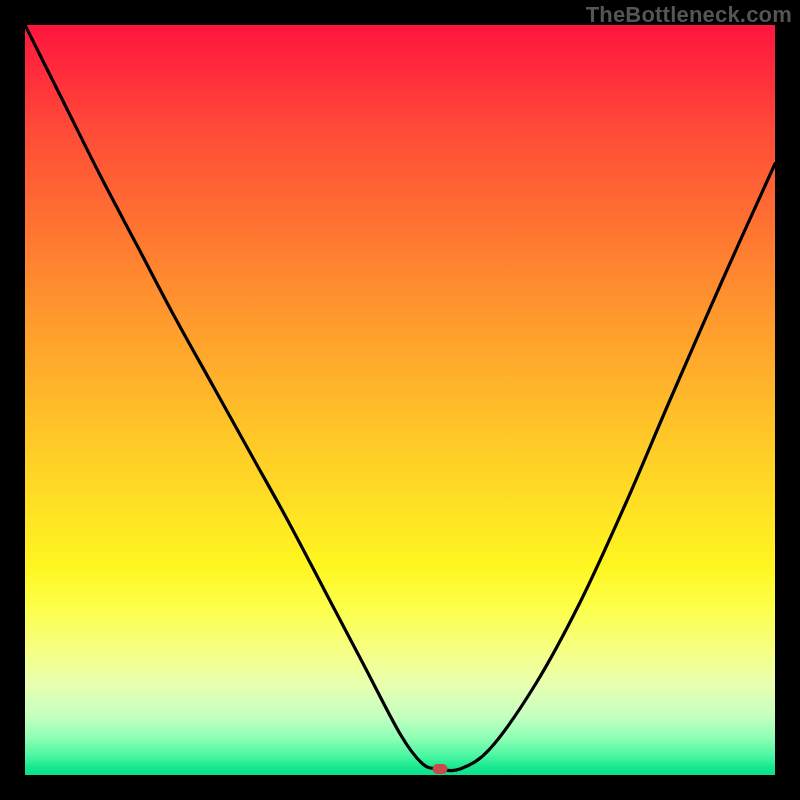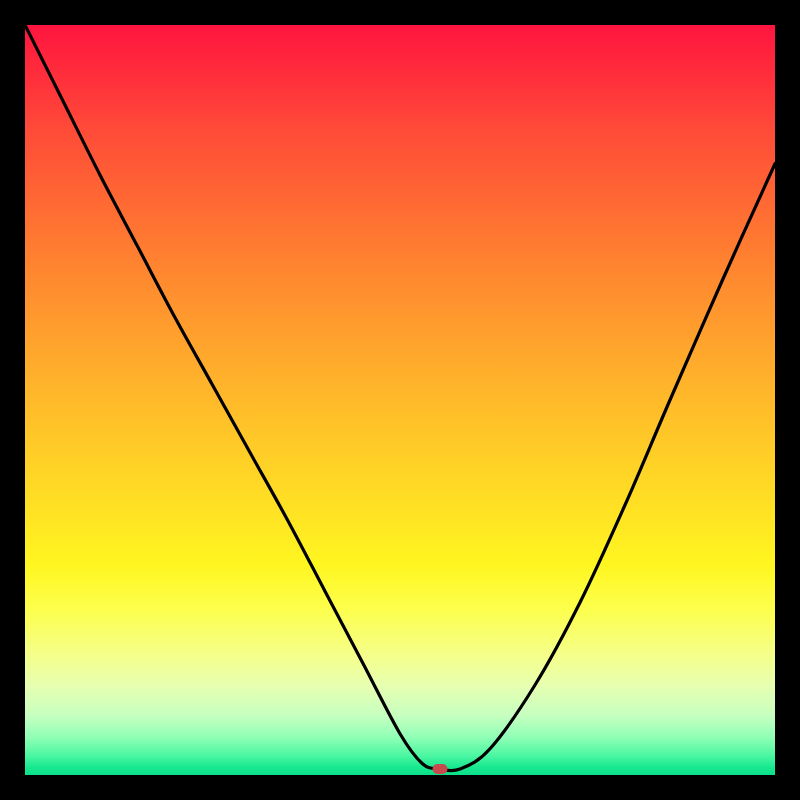--- a/index.html
+++ b/index.html
@@ -72,20 +72,21 @@
     border-radius: 5px;
     background: #c84a4d;
     transform: translate(-50%, -50%);
   }
 </style>
 </head>
 <body>
 
 <div class="frame">
 
+  <div class="watermark">TheBottleneck.com</div>
 
   <div class="plot" id="plot">
     <div class="gradient"></div>
 
     <svg class="curve" viewBox="0 0 750 750" preserveAspectRatio="none">
       <path id="curve-path" d="M 0.00 0.00 C 6.25 12.50, 25.00 50.00, 37.50 75.00 C 50.00 100.00, 62.50 125.62, 75.00 150.00 C 87.50 174.37, 100.00 197.50, 112.50 221.25 C 125.00 245.00, 137.50 269.38, 150.00 292.50 C 162.50 315.63, 175.00 337.50, 187.50 360.00 C 200.00 382.50, 212.50 405.00, 225.00 427.50 C 237.50 450.00, 250.00 471.87, 262.50 495.00 C 275.00 518.12, 287.50 542.50, 300.00 566.25 C 312.50 590.00, 325.00 613.75, 337.50 637.50 C 350.00 661.25, 365.00 691.88, 375.00 708.75 C 385.00 725.63, 390.88 732.88, 397.50 738.75 C 404.13 744.63, 408.50 743.13, 414.75 744.00 C 421.00 744.88, 426.62 747.38, 435.00 744.00 C 443.37 740.63, 452.50 737.75, 465.00 723.75 C 477.50 709.75, 495.00 684.38, 510.00 660.00 C 525.00 635.63, 540.00 607.50, 555.00 577.50 C 570.00 547.50, 585.00 513.75, 600.00 480.00 C 615.00 446.25, 628.75 412.50, 645.00 375.00 C 661.25 337.50, 680.00 294.37, 697.50 255.00 C 715.00 215.62, 741.25 158.13, 750.00 138.75" fill="none" stroke="#000" stroke-width="3.2" stroke-linecap="round" stroke-linejoin="round"></path>
     </svg>
 
     <div class="marker" id="marker" style="left: 414.75px; top: 744px;"></div>
   </div>

